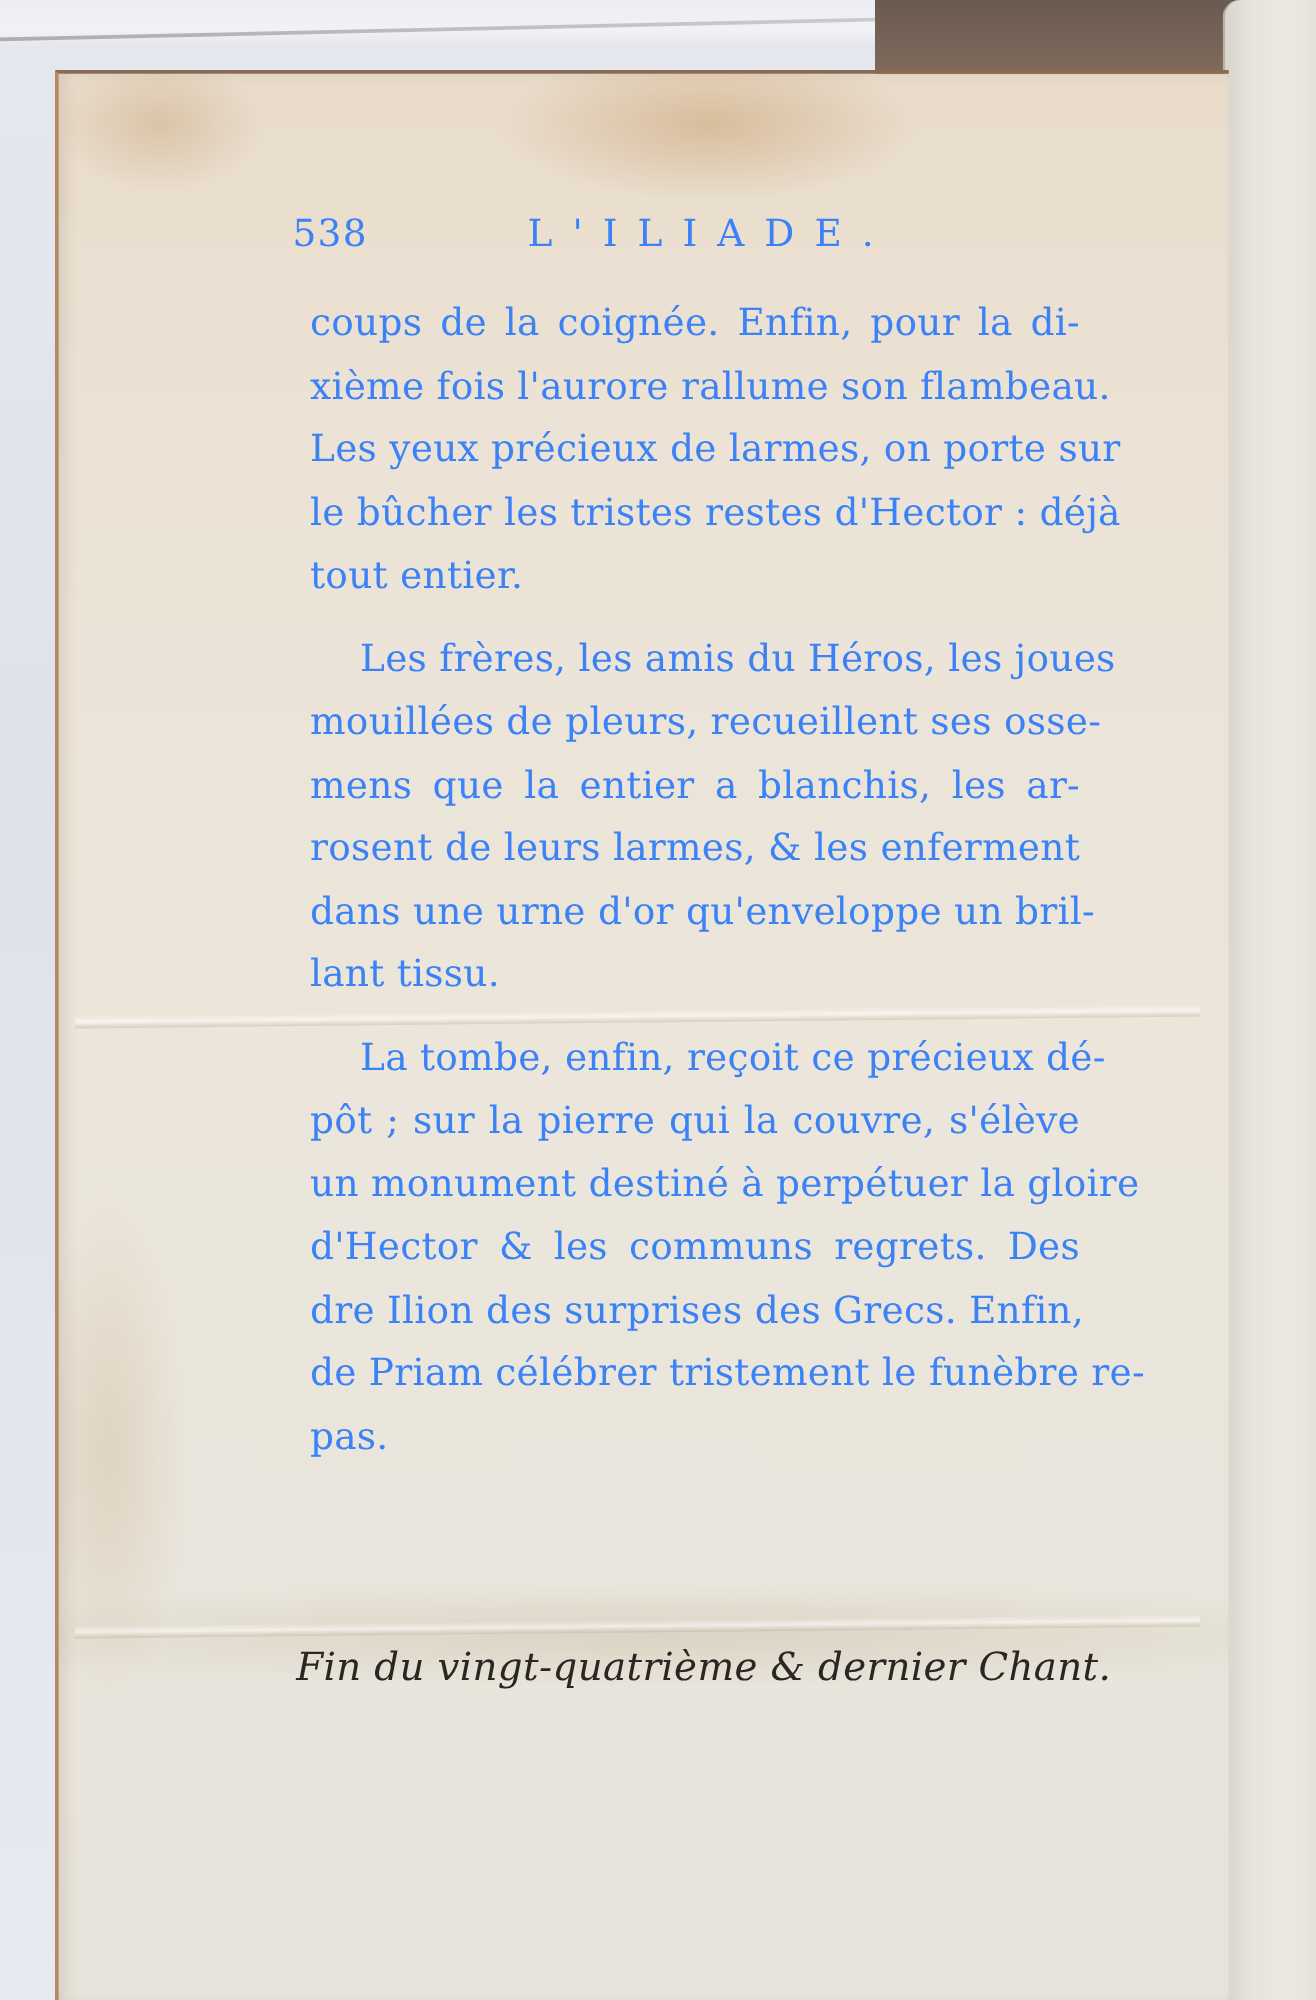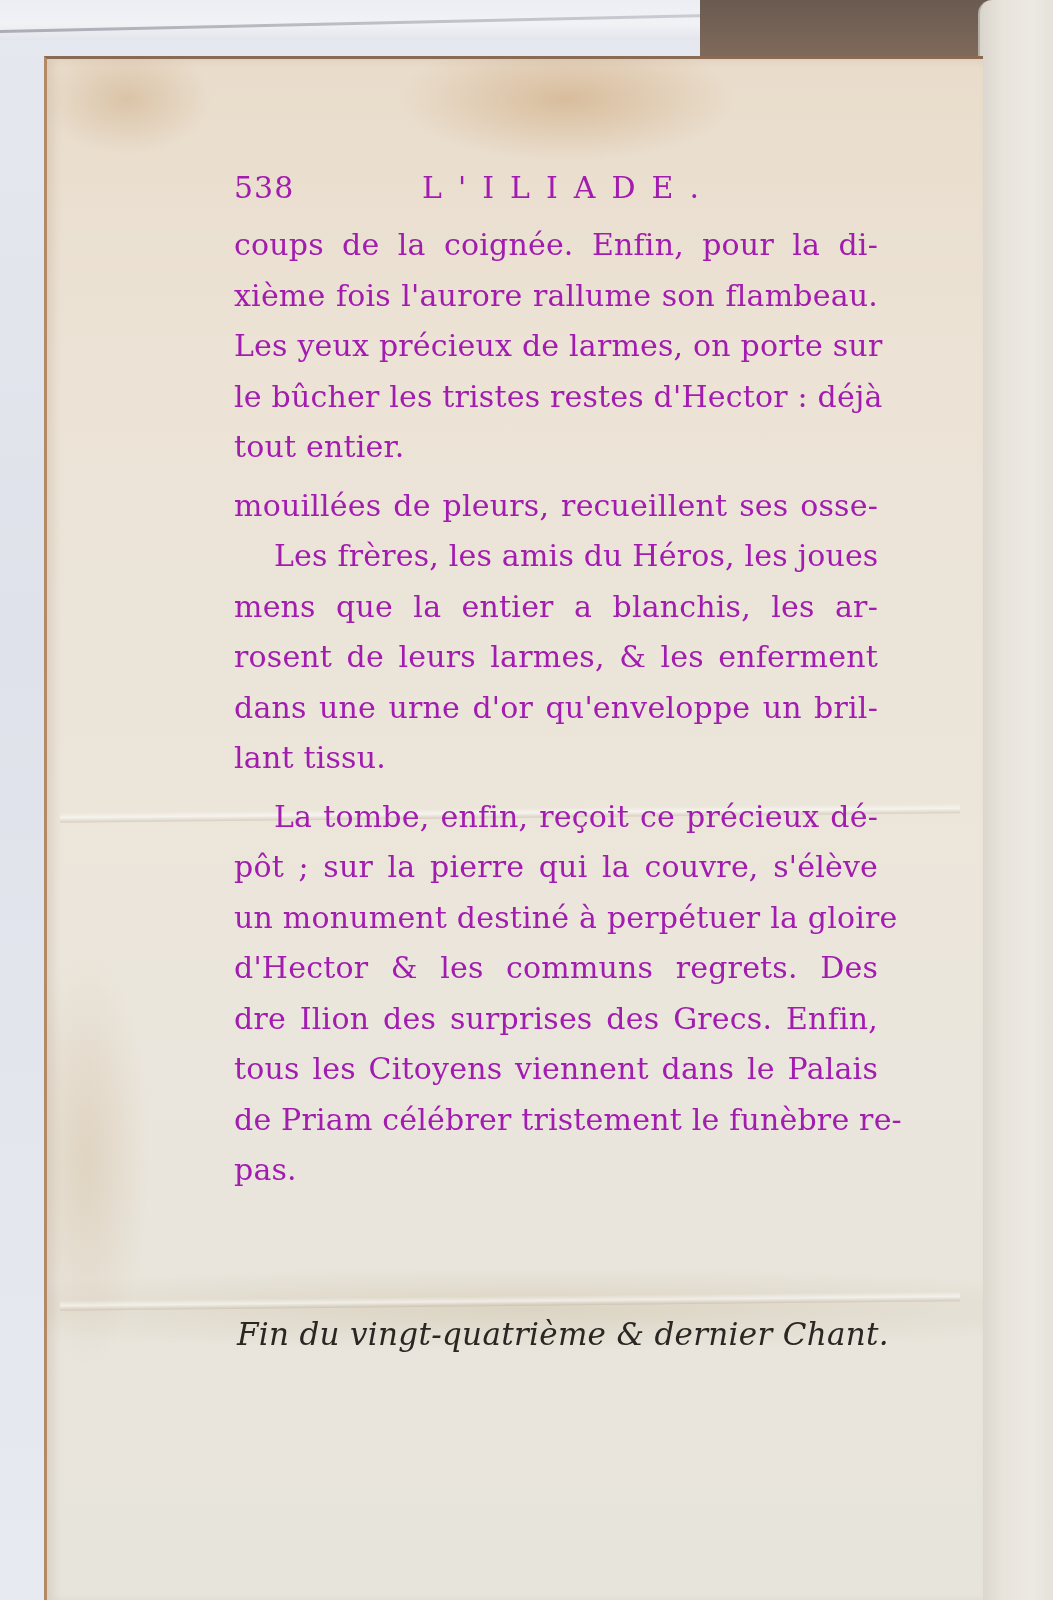--- a/index.html
+++ b/index.html
@@ -34,28 +34,28 @@
         radial-gradient(ellipse 120px 80px at 80px 40px, rgba(190,150,100,0.35), rgba(190,150,100,0) 70%),
         radial-gradient(ellipse 90px 300px at 40px 1100px, rgba(200,170,130,0.30), rgba(200,170,130,0) 70%),
         radial-gradient(ellipse 900px 60px at 480px 1250px, rgba(180,160,120,0.25), rgba(180,160,120,0) 70%),
         linear-gradient(180deg, #e9dccb 0%, #ece3d6 20%, #ebe6dc 60%, #e7e4dc 100%);
       border-left: 3px solid #b38a66;
       border-top: 3px solid #8a6a52;
       box-shadow: inset 6px 0 10px rgba(140,100,70,0.15);
     }
     .text-block {
       position: absolute; left: 232px; top: 170px; width: 648px;
-      color: #a21caf;
+      color: #3b82f6;
     }
     .running-head {
       position: relative; height: 48px; font-size: 30px;
     }
     .folio { position: absolute; left: 2px; top: 0; letter-spacing: 1px; }
     .running-title { position: absolute; left: 190px; top: 0; letter-spacing: 16px; }
-    .para { margin: 2px; }
+    .para { margin: 16px; }
     .line {
       display: block; font-size: 30px; line-height: 50.5px; white-space: nowrap;
       text-align: justify; text-align-last: justify; letter-spacing: 0.2px;
     }
     .line.last { text-align-last: left; }
     .line.indent { padding-left: 40px; }
     .para + .para { margin-top: 8px; }
     .finis {
       position: absolute; left: 237px; top: 1316px; width: 640px;
       font-size: 31px; font-style: italic; color: #2b2622; white-space: nowrap;
@@ -87,33 +87,32 @@
 
   <div class="para">
     <span class="line">coups de la coignée. Enfin, pour la di-</span>
     <span class="line">xième fois l'aurore rallume son flambeau.</span>
     <span class="line">Les yeux précieux de larmes, on porte sur</span>
     <span class="line">le bûcher les tristes restes d'Hector : déjà</span>
     <span class="line last">tout entier.</span>
   </div>
 
   <div class="para">
+    <span class="line indent">Les frères, les amis du Héros, les joues</span>
     <span class="line">mouillées de pleurs, recueillent ses osse-</span>
-    <span class="line indent">Les frères, les amis du Héros, les joues</span>
     <span class="line">mens que la entier a blanchis, les ar-</span>
     <span class="line">rosent de leurs larmes, &amp; les enferment</span>
     <span class="line">dans une urne d'or qu'enveloppe un bril-</span>
     <span class="line last">lant tissu.</span>
   </div>
 
   <div class="para">
     <span class="line indent">La tombe, enfin, reçoit ce précieux dé-</span>
     <span class="line">pôt ; sur la pierre qui la couvre, s'élève</span>
     <span class="line">un monument destiné à perpétuer la gloire</span>
     <span class="line">d'Hector &amp; les communs regrets. Des</span>
     <span class="line">dre Ilion des surprises des Grecs. Enfin,</span>
-    <span class="line">tous les Citoyens viennent dans le Palais</span>
     <span class="line">de Priam célébrer tristement le funèbre re-</span>
     <span class="line last">pas.</span>
   </div>
 </div>
 
 <div class="finis">Fin du vingt-quatrième &amp; dernier Chant.</div>
 
 </body></html>

